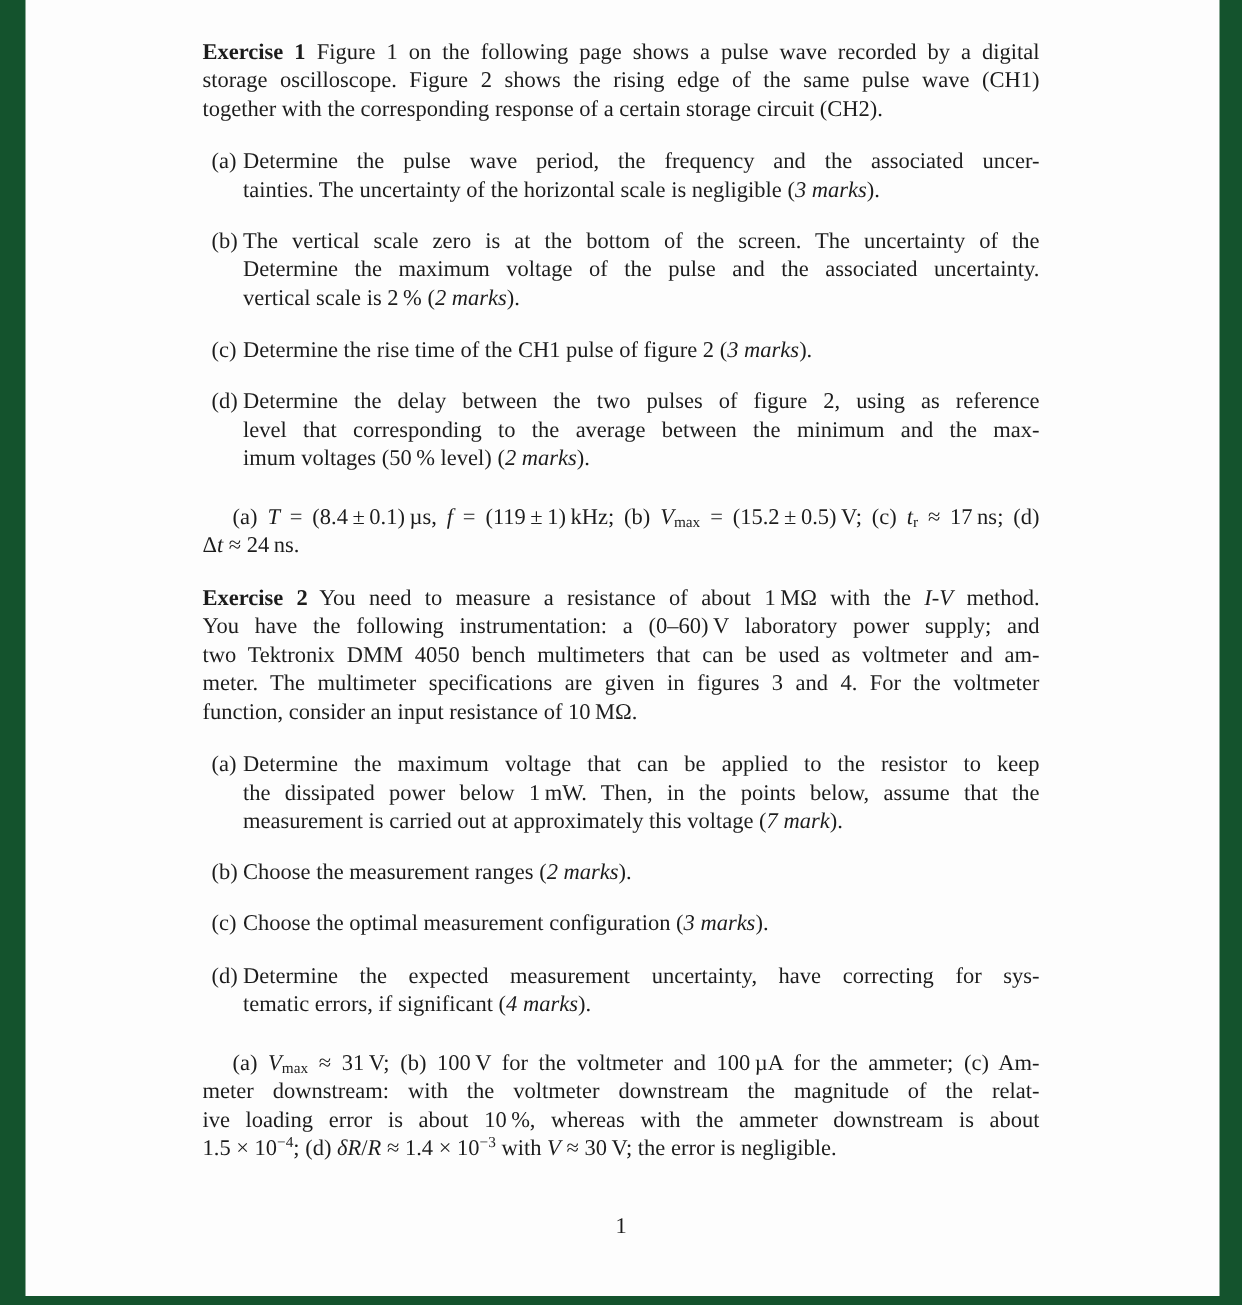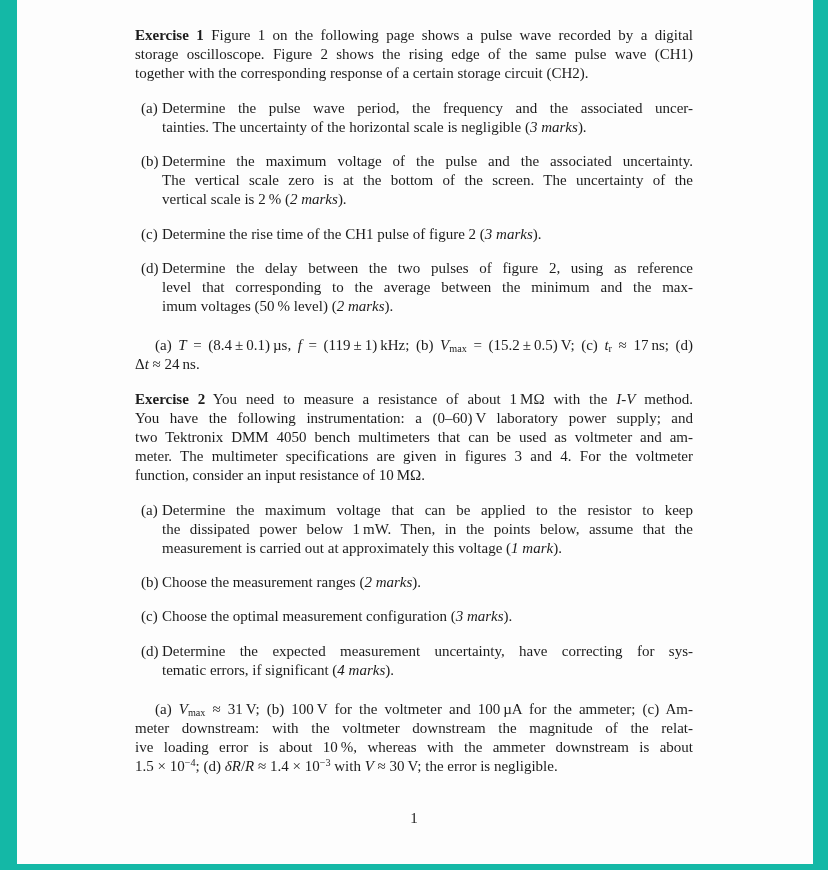--- a/index.html
+++ b/index.html
@@ -5,21 +5,21 @@
   html, body {
     margin: 0; padding: 0;
     width: 828px; height: 870px;
     overflow: hidden;
     background: #7f7f7f;
     font-family: "Liberation Serif", "DejaVu Serif", serif;
   }
   .frame {
     position: relative;
     width: 828px; height: 870px;
-    background: #14b8a6;
+    background: #14532d;
   }
   .page {
     position: absolute;
     left: 17px; top: 0;
     width: 796px; height: 864px;
     background: #fdfdfd;
     color: #1c1c1c;
   }
   .content {
     position: absolute;
@@ -82,22 +82,22 @@
           <div class="item">
             <span class="item-label">(a)</span>
             <div class="item-body">
               <div class="line just">Determine the pulse wave period, the frequency and the associated uncer-</div>
               <div class="line">tainties. The uncertainty of the horizontal scale is negligible (<i>3 marks</i>).</div>
             </div>
           </div>
           <div class="item">
             <span class="item-label">(b)</span>
             <div class="item-body">
+              <div class="line just">The vertical scale zero is at the bottom of the screen. The uncertainty of the</div>
               <div class="line just">Determine the maximum voltage of the pulse and the associated uncertainty.</div>
-              <div class="line just">The vertical scale zero is at the bottom of the screen. The uncertainty of the</div>
               <div class="line">vertical scale is 2 % (<i>2 marks</i>).</div>
             </div>
           </div>
           <div class="item">
             <span class="item-label">(c)</span>
             <div class="item-body">
               <div class="line">Determine the rise time of the CH1 pulse of figure 2 (<i>3 marks</i>).</div>
             </div>
           </div>
           <div class="item">
@@ -119,21 +119,21 @@
           <div class="line just">two Tektronix DMM 4050 bench multimeters that can be used as voltmeter and am-</div>
           <div class="line just">meter. The multimeter specifications are given in figures 3 and 4. For the voltmeter</div>
           <div class="line">function, consider an input resistance of 10 MΩ.</div>
         </div>
         <div class="block list">
           <div class="item">
             <span class="item-label">(a)</span>
             <div class="item-body">
               <div class="line just">Determine the maximum voltage that can be applied to the resistor to keep</div>
               <div class="line just">the dissipated power below 1 mW. Then, in the points below, assume that the</div>
-              <div class="line">measurement is carried out at approximately this voltage (<i>1 mark</i>).</div>
+              <div class="line">measurement is carried out at approximately this voltage (<i>7 mark</i>).</div>
             </div>
           </div>
           <div class="item">
             <span class="item-label">(b)</span>
             <div class="item-body">
               <div class="line">Choose the measurement ranges (<i>2 marks</i>).</div>
             </div>
           </div>
           <div class="item">
             <span class="item-label">(c)</span>

